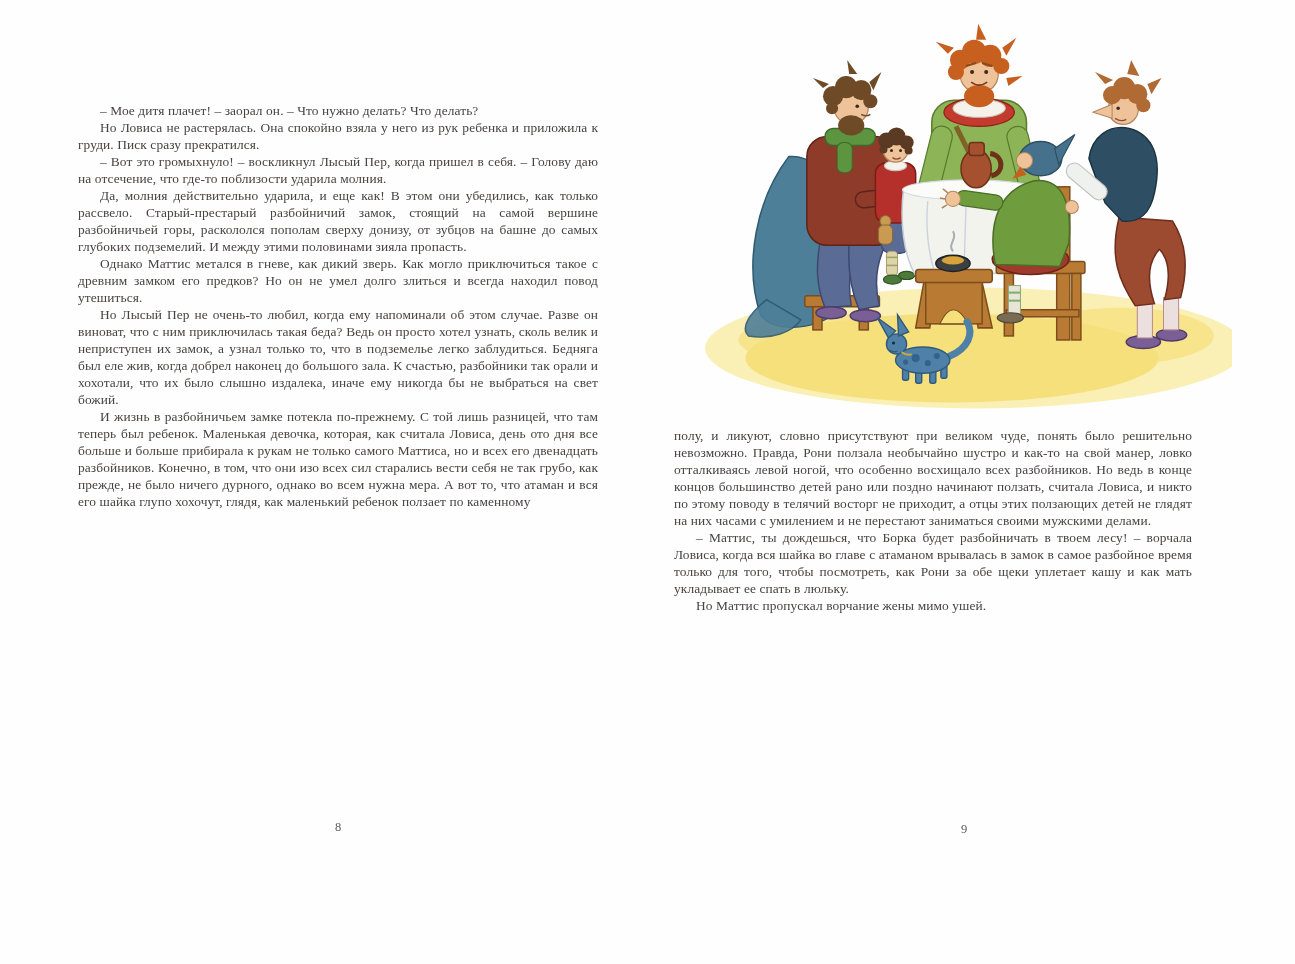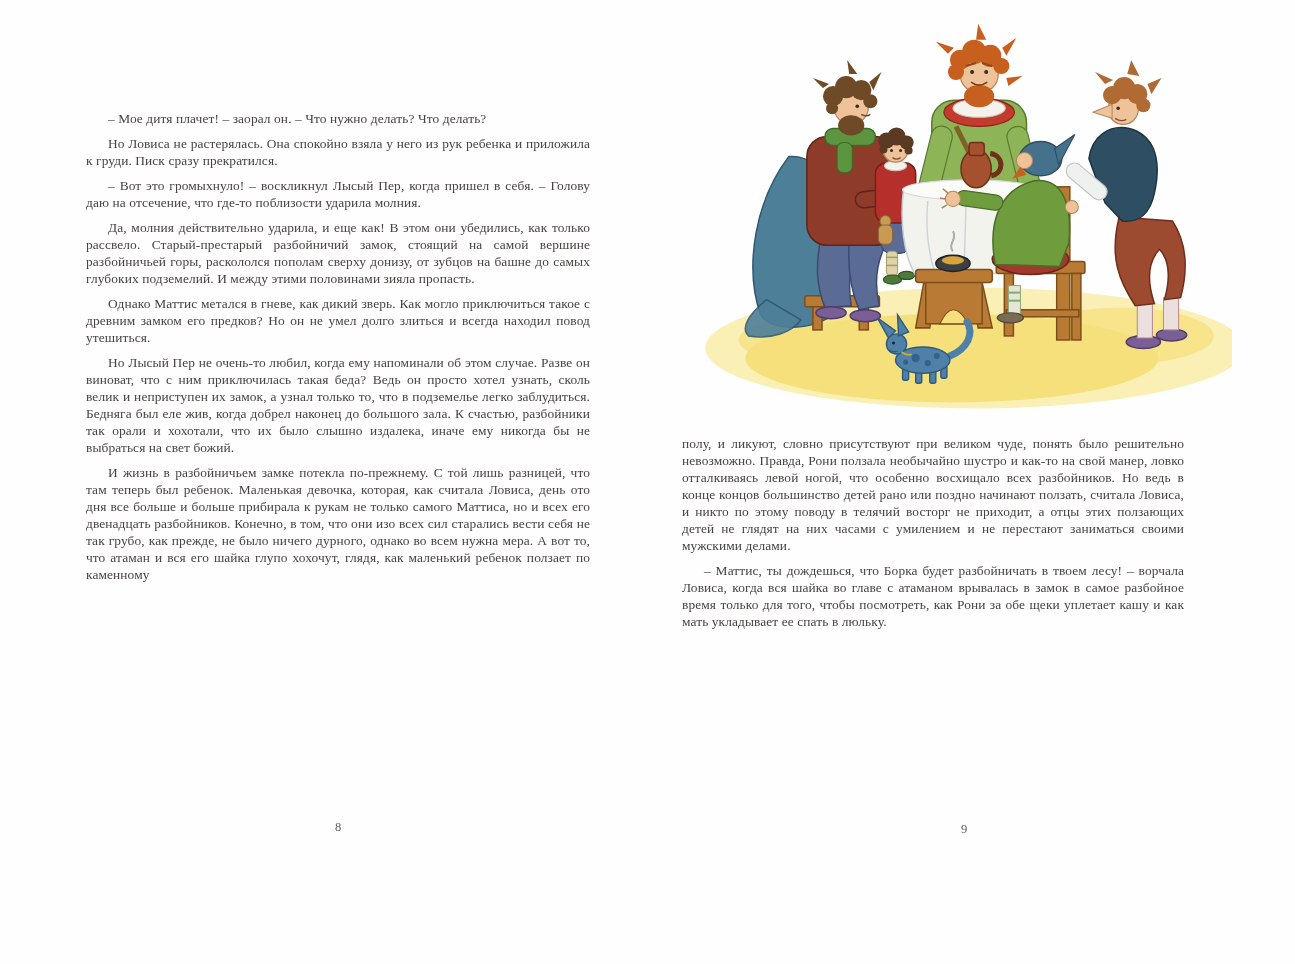--- a/index.html
+++ b/index.html
@@ -5,21 +5,21 @@
   html,body{margin:0;padding:0;background:#ffffff;}
   .spread{
     position:relative;width:1295px;height:964px;background:#fefefe;
     font-family:"Liberation Serif","DejaVu Serif",serif;overflow:hidden;
   }
   .text-col{
     position:absolute;text-align:justify;color:#474341;
     font-size:13.4px;line-height:17px;letter-spacing:.1px;
     hyphens:auto;-webkit-hyphens:auto;
   }
-  .text-col p{margin:8px;text-indent:22px;}
+  .text-col p{margin:0;text-indent:22px;}
   .text-col p.no-indent{text-indent:0;}
   .col-left{left:78px;top:102px;width:520px;}
   .col-right{left:674px;top:427px;width:518px;}
   .page-num{
     position:absolute;font-size:12.5px;color:#5f5b58;text-align:center;
   }
   .num-left{left:78px;width:520px;top:820px;}
   .num-right{left:705px;width:518px;top:822px;}
   .illustration{position:absolute;left:688px;top:6px;width:544px;height:406px;}
 </style>
@@ -256,16 +256,17 @@
       <p class="para">Да, молния действительно ударила, и еще как! В этом они убедились, как только рассвело. Старый-престарый разбойничий замок, стоящий на самой вершине разбойничьей горы, раскололся пополам сверху донизу, от зубцов на башне до самых глубоких подземелий. И между этими половинами зияла пропасть.</p>
       <p class="para">Однако Маттис метался в гневе, как дикий зверь. Как могло приключиться такое с древним замком его предков? Но он не умел долго злиться и всегда находил повод утешиться.</p>
       <p class="para">Но Лысый Пер не очень-то любил, когда ему напоминали об этом случае. Разве он виноват, что с ним приключилась такая беда? Ведь он просто хотел узнать, сколь велик и неприступен их замок, а узнал только то, что в подземелье легко заблудиться. Бедняга был еле жив, когда добрел наконец до большого зала. К счастью, разбойники так орали и хохотали, что их было слышно издалека, иначе ему никогда бы не выбраться на свет божий.</p>
       <p class="para">И жизнь в разбойничьем замке потекла по-прежнему. С той лишь разницей, что там теперь был ребенок. Маленькая девочка, которая, как считала Ловиса, день ото дня все больше и больше прибирала к рукам не только самого Маттиса, но и всех его двенадцать разбойников. Конечно, в том, что они изо всех сил старались вести себя не так грубо, как прежде, не было ничего дурного, однако во всем нужна мера. А вот то, что атаман и вся его шайка глупо хохочут, глядя, как маленький ребенок ползает по каменному</p>
     </div>
   <div class="page-num num-left">8</div>
 
   <div class="text-col col-right" lang="ru">
       <p class="para no-indent">полу, и ликуют, словно присутствуют при великом чуде, понять было решительно невозможно. Правда, Рони ползала необычайно шустро и как-то на свой манер, ловко отталкиваясь левой ногой, что особенно восхищало всех разбойников. Но ведь в конце концов большинство детей рано или поздно начинают ползать, считала Ловиса, и никто по этому поводу в телячий восторг не приходит, а отцы этих ползающих детей не глядят на них часами с умилением и не перестают заниматься своими мужскими делами.</p>
       <p class="para">– Маттис, ты дождешься, что Борка будет разбойничать в твоем лесу! – ворчала Ловиса, когда вся шайка во главе с атаманом врывалась в замок в самое разбойное время только для того, чтобы посмотреть, как Рони за обе щеки уплетает кашу и как мать укладывает ее спать в люльку.</p>
+      <p class="para">Но Маттис пропускал ворчание жены мимо ушей.</p>
     </div>
   <div class="page-num num-right">9</div>
 
 </div>
 
 </body></html>

